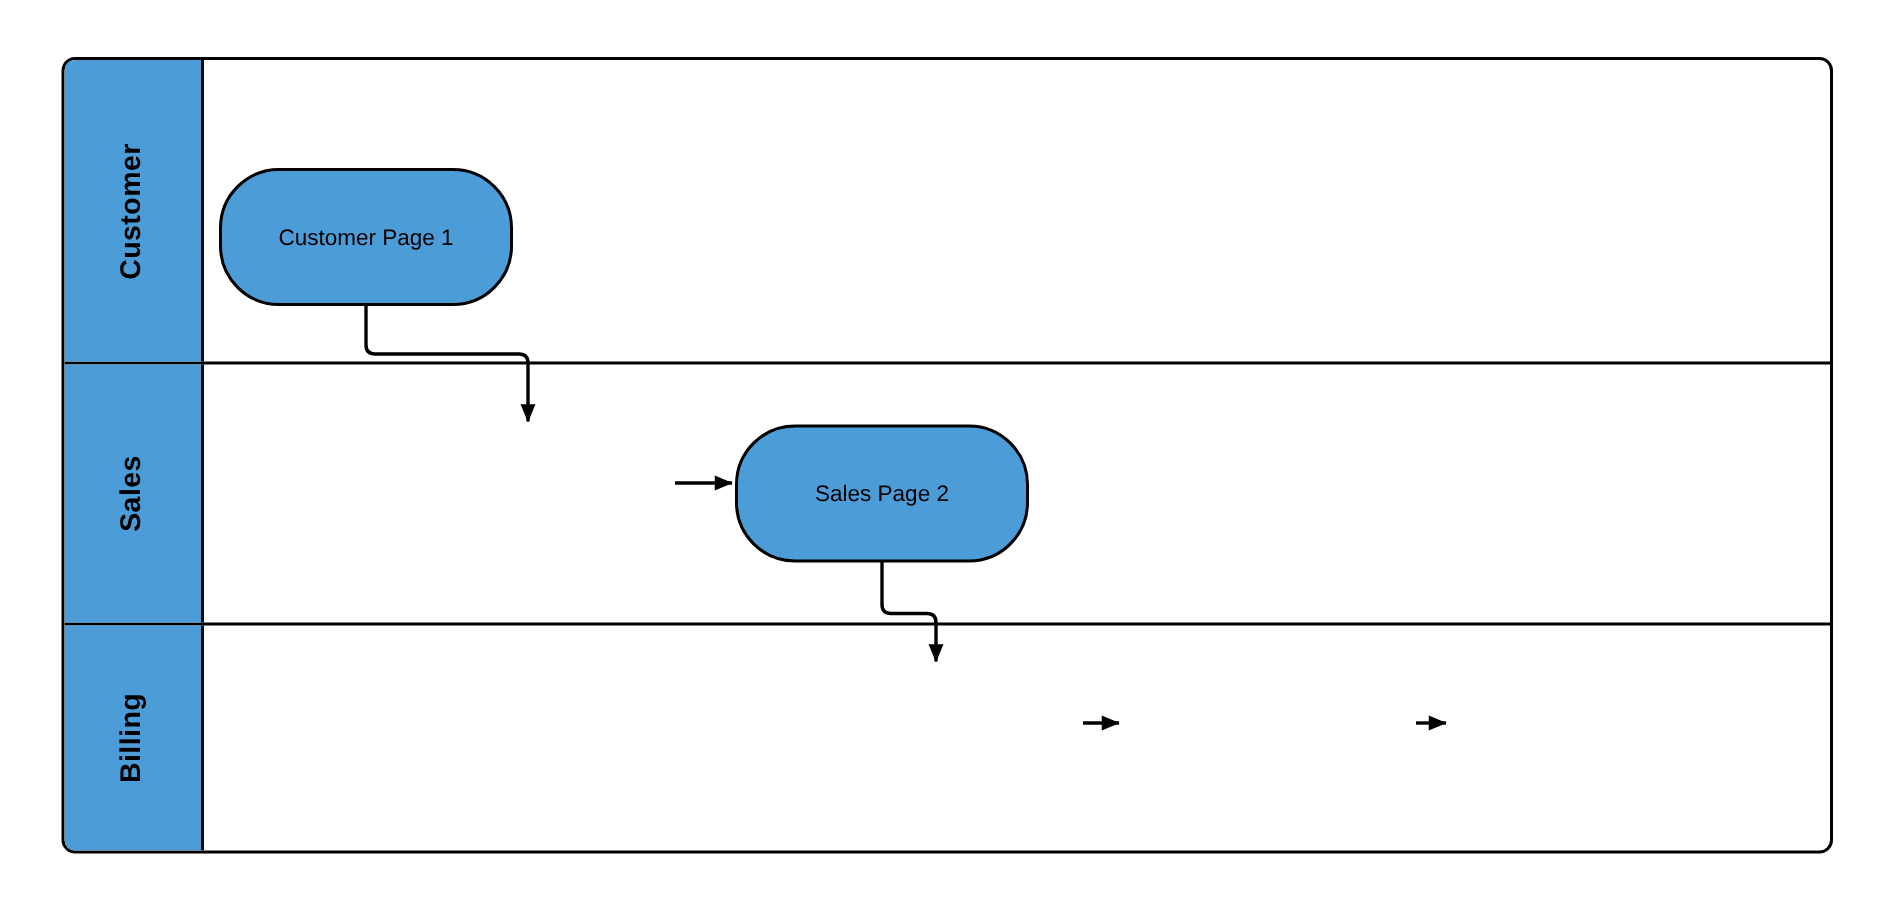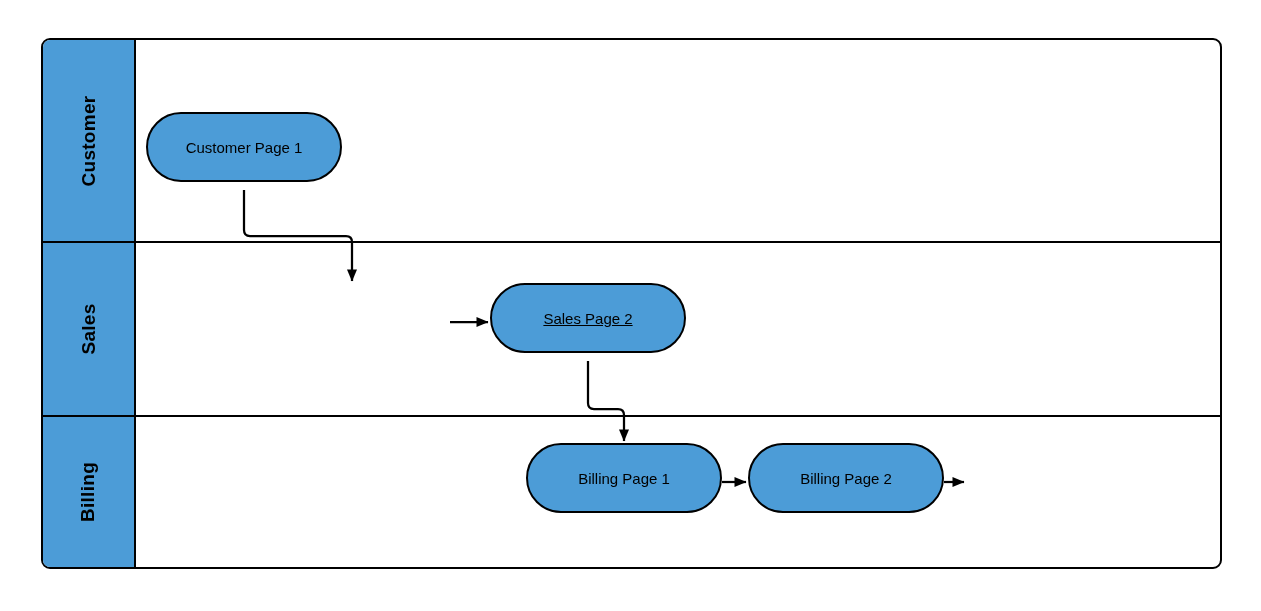--- a/index.html
+++ b/index.html
@@ -60,21 +60,21 @@
     pointer-events: none;
   }
   .edge {
     fill: none;
     stroke: #000000;
     stroke-width: 2.25px;
   }
   .node {
     position: absolute;
     box-sizing: border-box;
-    height: 70px;
+    height: 92px;
     width: 196px;
     background: #4C9CD7;
     border: 2.5px solid #000000;
     border-radius: 40px;
     display: flex;
     align-items: center;
     justify-content: center;
   }
   .node-label {
     font-size: 15px;
@@ -117,23 +117,17 @@
     <path class="edge" marker-end="url(#arrow)" d="M203,152 L203,192 Q203,198 209,198 L305,198 Q311,198 311,204 L311,243"></path>
     <path class="edge" marker-end="url(#arrow)" d="M409,284 L447,284"></path>
     <path class="edge" marker-end="url(#arrow)" d="M547,323 L547,365 Q547,371 553,371 L577,371 Q583,371 583,377 L583,403"></path>
     <path class="edge" marker-end="url(#arrow)" d="M681,444 L705,444"></path>
     <path class="edge" marker-end="url(#arrow)" d="M903,444 L923,444"></path>
   </svg>
 
   <div class="node" style="left:105px; top:74px;">
     <span class="node-label">Customer Page 1</span>
   </div>
-  <div class="node" style="left:449px; top:245px;text-decoration:underline;">
+  <div class="node" style="left:449px; top:245px;">
     <span class="node-label">Sales Page 2</span>
-  </div>
-  <div class="node" style="left:485px; top:405px;">
-    <span class="node-label">Billing Page 1</span>
-  </div>
-  <div class="node" style="left:707px; top:405px;">
-    <span class="node-label">Billing Page 2</span>
   </div>
 
 </div>
 
 </body></html>

